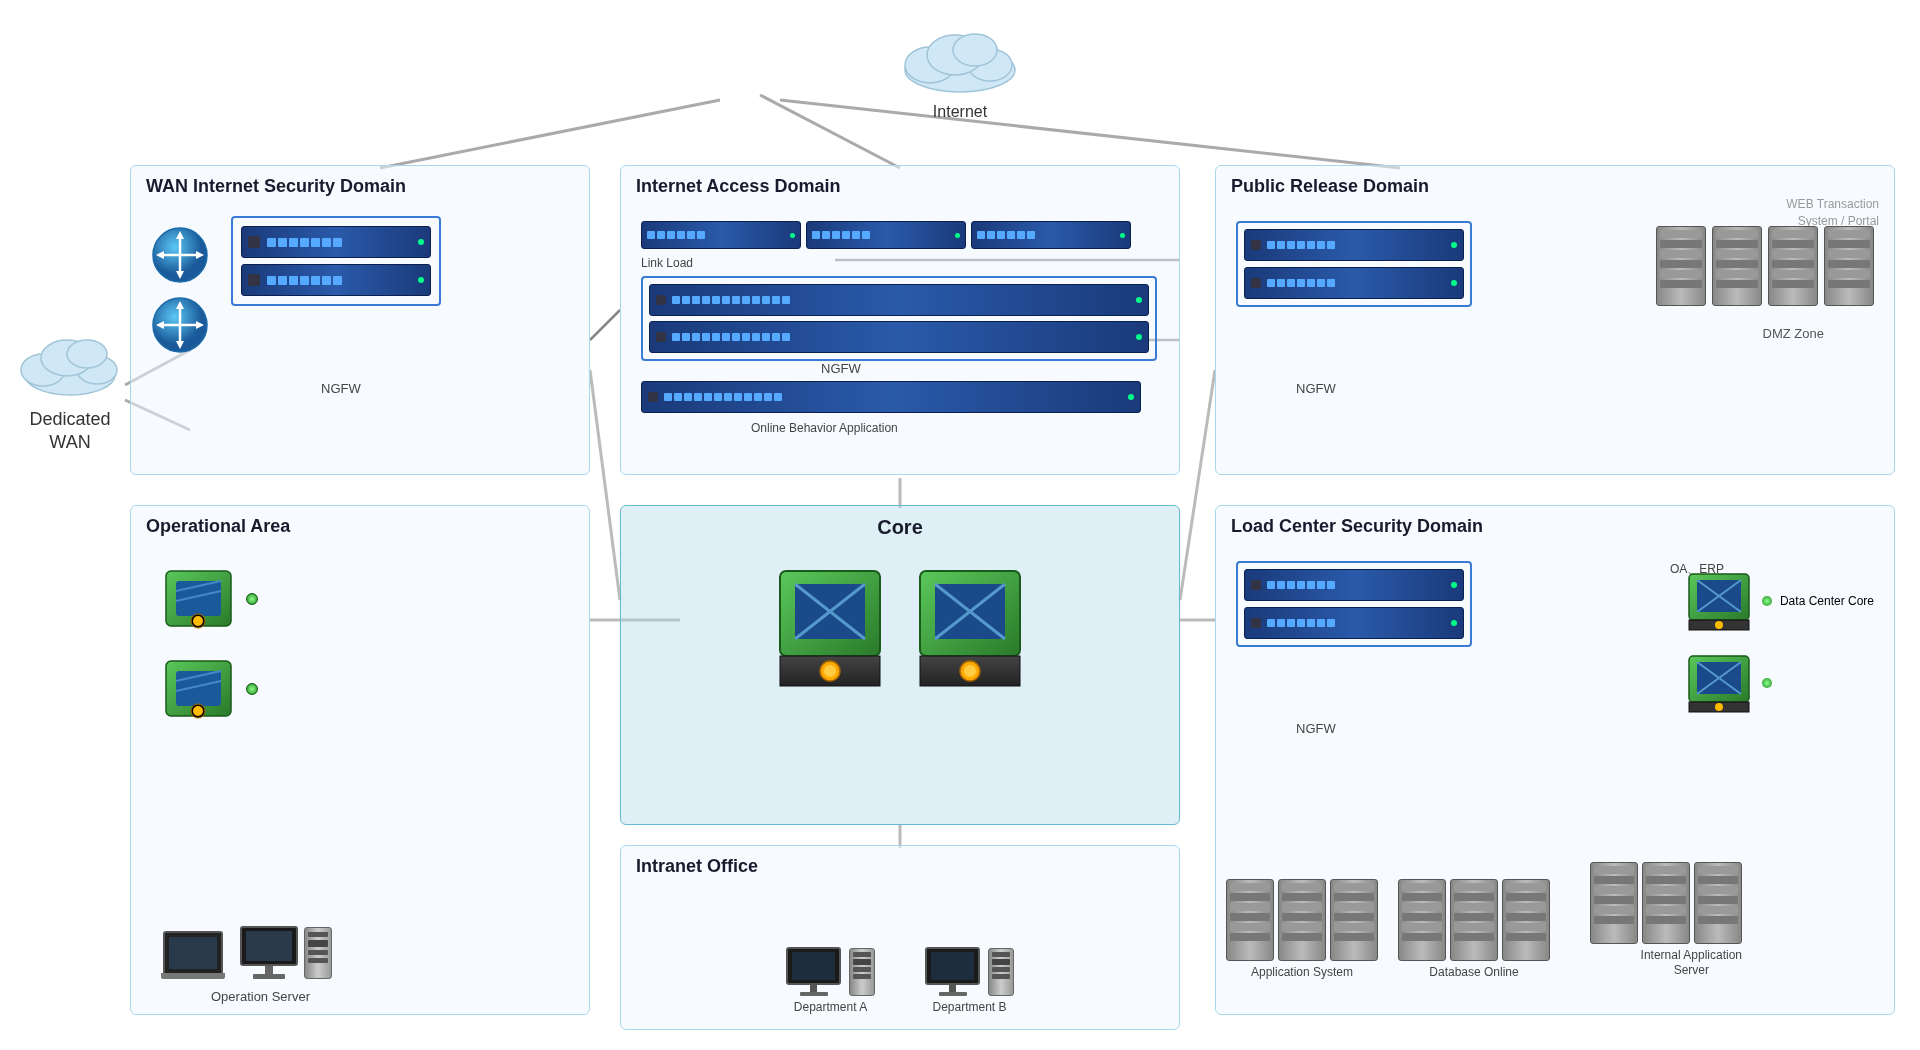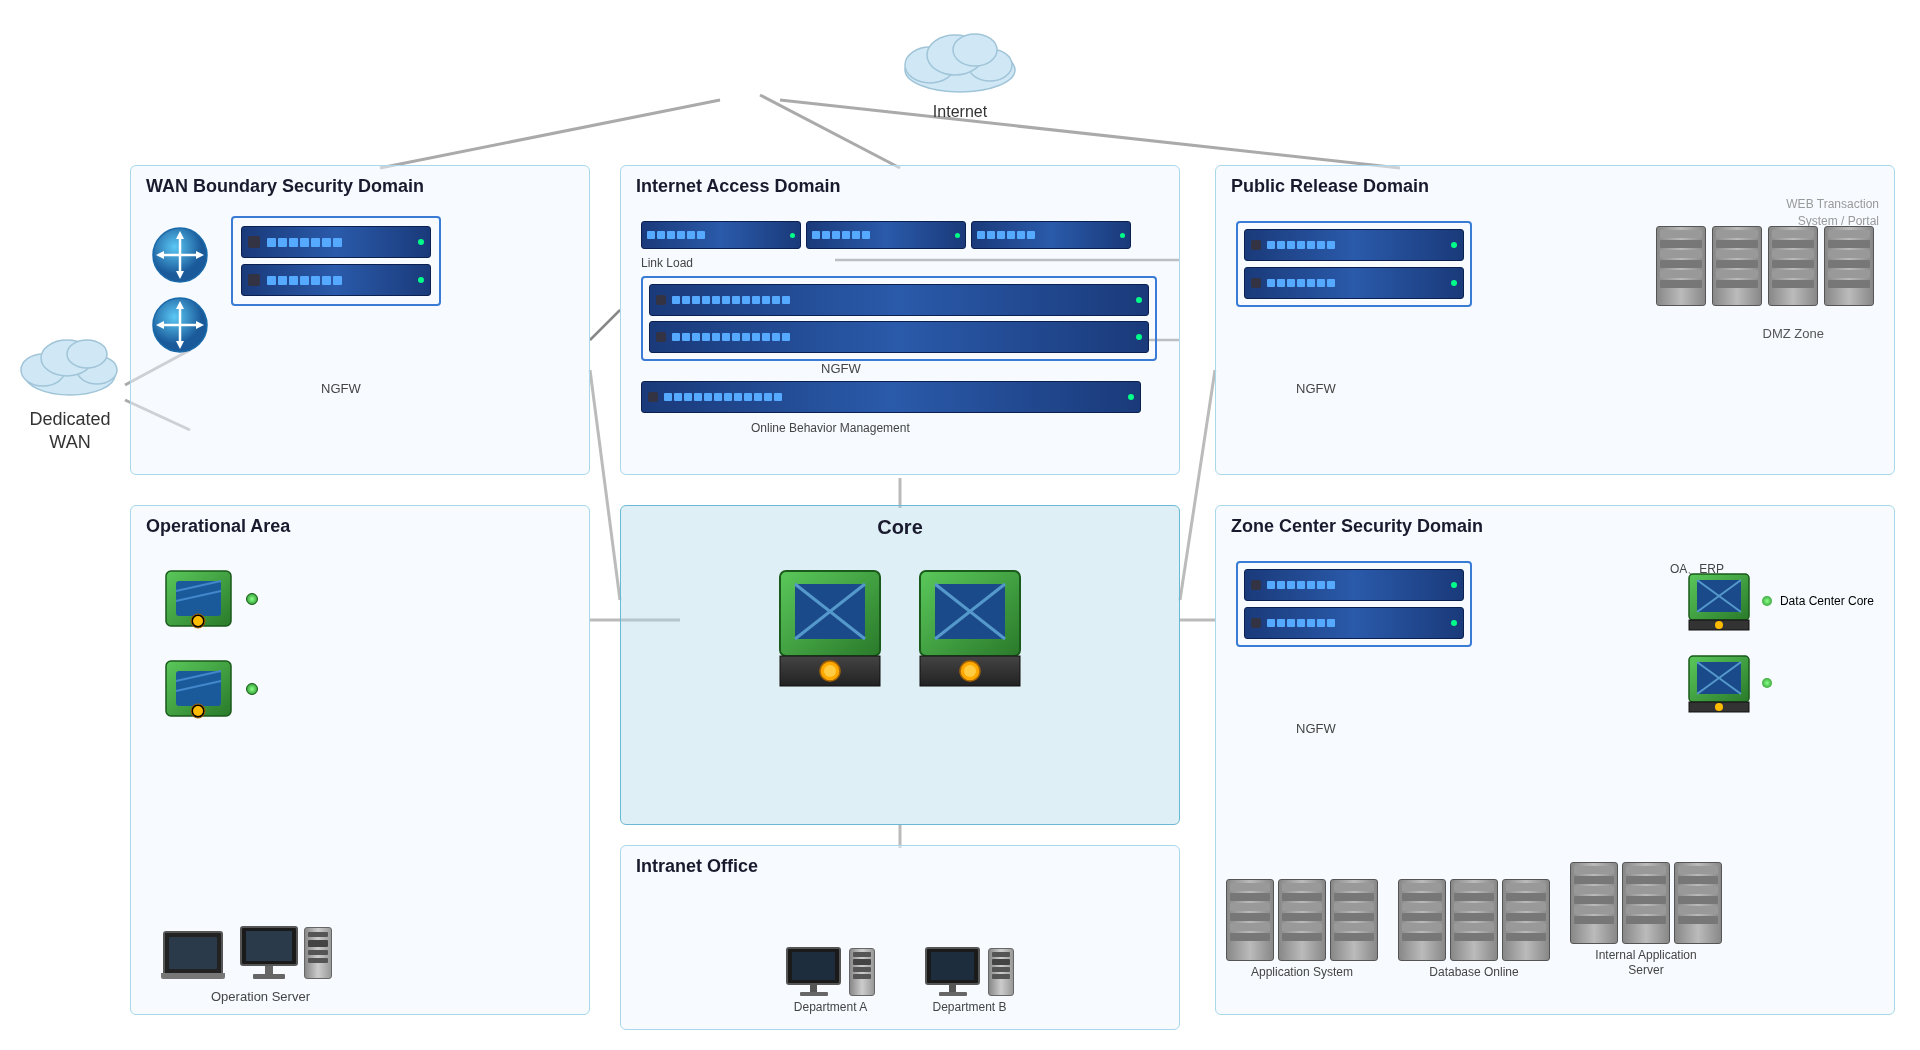--- a/index.html
+++ b/index.html
@@ -185,21 +185,21 @@
       <ellipse cx="55" cy="45" rx="45" ry="20" fill="#d0e8f5" stroke="#a0c4d8" stroke-width="1.5"></ellipse>
       <ellipse cx="28" cy="40" rx="22" ry="16" fill="#d0e8f5" stroke="#a0c4d8" stroke-width="1.5"></ellipse>
       <ellipse cx="82" cy="40" rx="20" ry="14" fill="#d0e8f5" stroke="#a0c4d8" stroke-width="1.5"></ellipse>
       <ellipse cx="52" cy="28" rx="26" ry="18" fill="#d0e8f5" stroke="#a0c4d8" stroke-width="1.5"></ellipse>
       <ellipse cx="72" cy="24" rx="20" ry="14" fill="#d0e8f5" stroke="#a0c4d8" stroke-width="1.5"></ellipse>
     </svg>
     <div class="dedicated-wan-label">Dedicated<br>WAN</div>
   </div>
 
   <div class="domain-box wan-domain">
-    <div class="domain-title">WAN Boundary Security Domain</div>
+    <div class="domain-title">WAN Internet Security Domain</div>
 
     <div style="position:absolute; left:20px; top:60px;">
       <svg width="58" height="58" viewBox="0 0 58 58">
         <circle cx="29" cy="29" r="27" fill="url(#r1)" stroke="#1a6aaa" stroke-width="1.5"></circle>
         <defs>
             <radialGradient id="r1" cx="40%" cy="35%">
               <stop offset="0%" stop-color="#5bc8f5"></stop>
               <stop offset="100%" stop-color="#1a5a9a"></stop>
             </radialGradient>
           </defs>
@@ -356,21 +356,21 @@
           <div style="width:8px;height:8px;background:#5af;border-radius:1px;"></div>
           <div style="width:8px;height:8px;background:#5af;border-radius:1px;"></div>
           <div style="width:8px;height:8px;background:#5af;border-radius:1px;"></div>
           <div style="width:8px;height:8px;background:#5af;border-radius:1px;"></div>
           <div style="width:8px;height:8px;background:#5af;border-radius:1px;"></div>
           <div style="width:8px;height:8px;background:#5af;border-radius:1px;"></div>
         </div>
         <div style="width:6px;height:6px;background:#0f8;border-radius:50%;margin-left:auto;"></div>
       </div>
     </div>
-    <div style="position:absolute; top:255px; left:130px; font-size:12px; color:#444;">Online Behavior Management</div>
+    <div style="position:absolute; top:255px; left:130px; font-size:12px; color:#444;">Online Behavior Application</div>
   </div>
 
   <div class="domain-box public-domain">
     <div class="domain-title">Public Release Domain</div>
 
     <div style="position:absolute; top:30px; right:15px; font-size:12px; color:#999; line-height:1.4; text-align:right;">WEB Transaction<br>System / Portal</div>
 
     <div style="position:absolute; top:55px; left:20px; border:2px solid #3a7bd5; border-radius:4px; padding:6px;">
       <div style="width:220px; height:32px; background:linear-gradient(90deg,#1a3a7a,#2a5aaa,#1a3a7a); border-radius:3px; border:1px solid #0a2050; display:flex; align-items:center; padding:0 6px; gap:2px; margin-bottom:6px;">
         <div style="width:10px;height:10px;background:#334;border-radius:2px;"></div>
@@ -607,21 +607,21 @@
             <div style="height:5px;background:#555;border-radius:1px;"></div>
             <div style="height:5px;background:#555;border-radius:1px;"></div>
           </div>
         </div>
         <div style="font-size:12px;color:#444;">Department B</div>
       </div>
     </div>
   </div>
 
   <div class="domain-box datacenter-domain">
-    <div class="domain-title">Zone Center Security Domain</div>
+    <div class="domain-title">Load Center Security Domain</div>
 
     <div style="position:absolute; top:55px; left:20px; border:2px solid #3a7bd5; border-radius:4px; padding:6px;">
       <div style="width:220px; height:32px; background:linear-gradient(90deg,#1a3a7a,#2a5aaa,#1a3a7a); border-radius:3px; border:1px solid #0a2050; display:flex; align-items:center; padding:0 6px; gap:2px; margin-bottom:6px;">
         <div style="width:10px;height:10px;background:#334;border-radius:2px;"></div>
         <div style="display:flex;gap:2px;margin-left:4px;">
           <div style="width:8px;height:8px;background:#5af;border-radius:1px;"></div>
           <div style="width:8px;height:8px;background:#5af;border-radius:1px;"></div>
           <div style="width:8px;height:8px;background:#5af;border-radius:1px;"></div>
           <div style="width:8px;height:8px;background:#5af;border-radius:1px;"></div>
           <div style="width:8px;height:8px;background:#5af;border-radius:1px;"></div>
@@ -740,21 +740,21 @@
             <div style="height:8px;background:#777;border-radius:1px;"></div>
             <div style="height:8px;background:#999;border-radius:1px;"></div>
             <div style="height:8px;background:#777;border-radius:1px;"></div>
             <div style="height:8px;background:#999;border-radius:1px;"></div>
             <div style="height:8px;background:#777;border-radius:1px;"></div>
           </div>
         </div>
         <div style="font-size:12px;color:#444;">Database Online</div>
       </div>
 
-      <div style="display:flex; flex-direction:column; align-items:center; gap:4px;">
+      <div style="display:flex; flex-direction:column; align-items:flex-end; gap:4px;margin-left:20px;">
         <div style="display:flex; gap:4px;">
           <div style="width:48px; height:82px; background:linear-gradient(90deg,#888,#bbb,#888); border-radius:3px; border:1px solid #555; padding:3px; display:flex; flex-direction:column; gap:2px;">
             <div style="height:8px;background:#999;border-radius:1px;"></div>
             <div style="height:8px;background:#777;border-radius:1px;"></div>
             <div style="height:8px;background:#999;border-radius:1px;"></div>
             <div style="height:8px;background:#777;border-radius:1px;"></div>
             <div style="height:8px;background:#999;border-radius:1px;"></div>
             <div style="height:8px;background:#777;border-radius:1px;"></div>
           </div>
           <div style="width:48px; height:82px; background:linear-gradient(90deg,#888,#bbb,#888); border-radius:3px; border:1px solid #555; padding:3px; display:flex; flex-direction:column; gap:2px;">

